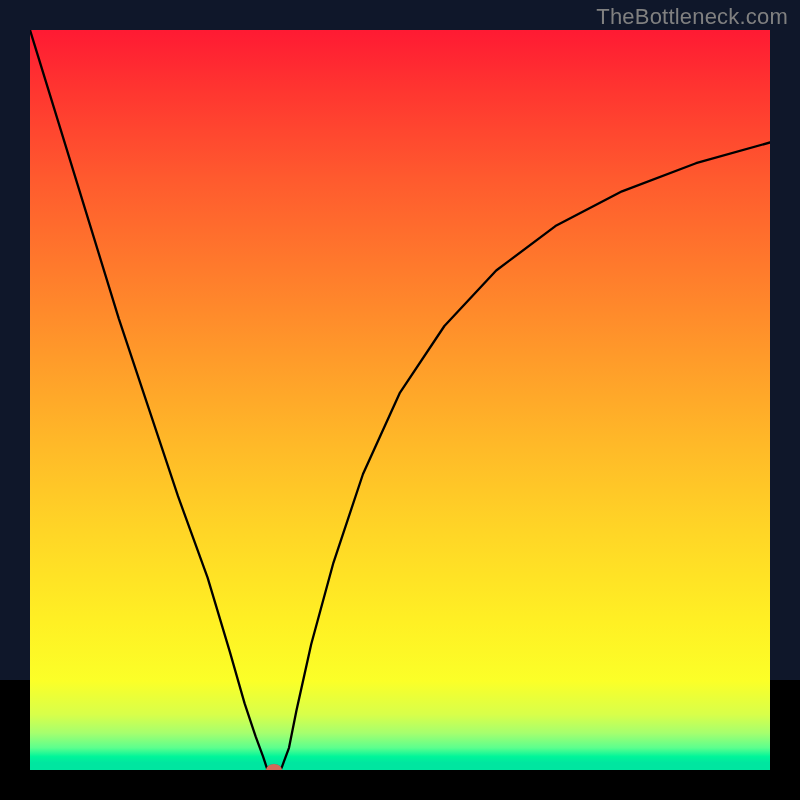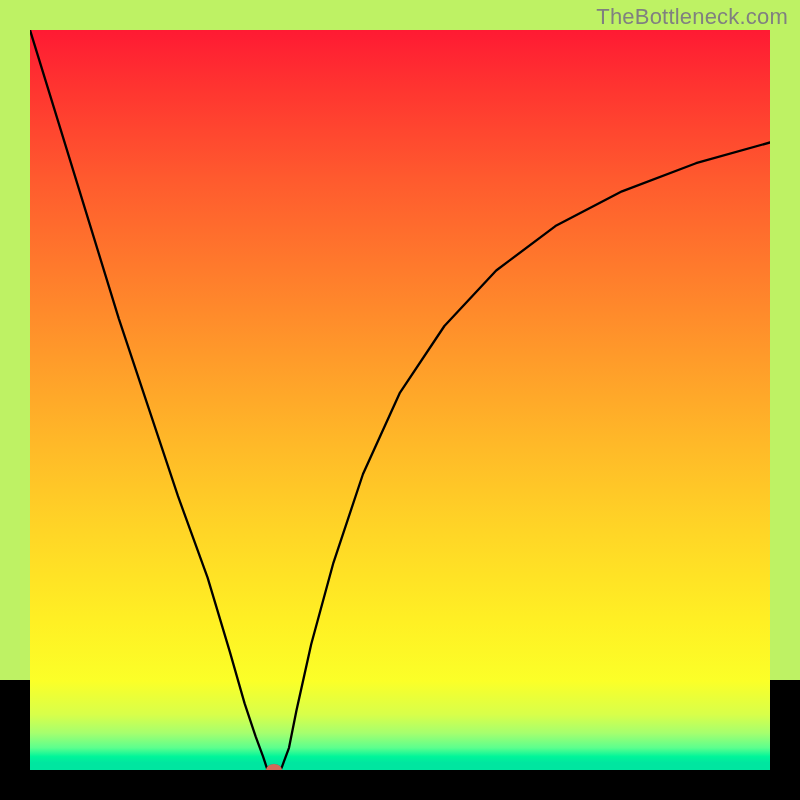--- a/index.html
+++ b/index.html
@@ -8,21 +8,21 @@
     width: 800px;
     height: 800px;
     background: #000;
     overflow: hidden;
     font-family: Arial, Helvetica, sans-serif;
   }
   .frame {
     position: relative;
     width: 800px;
     height: 680px;
-    background: #bef264;
+    background: #0f172a;
   }
   .watermark {
     position: absolute;
     top: 4px;
     right: 12px;
     color: #808080;
     font-size: 22px;
     font-weight: 400;
     letter-spacing: 0.2px;
     z-index: 10;

